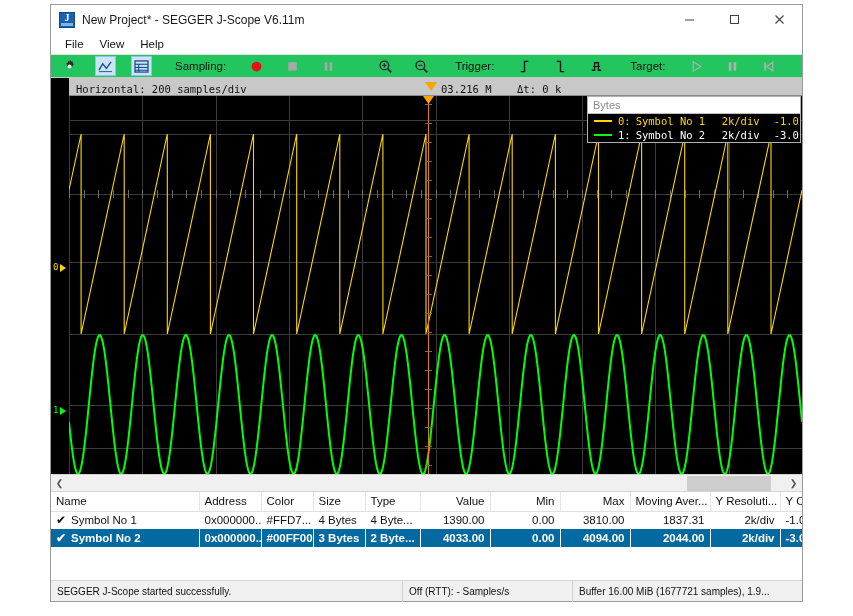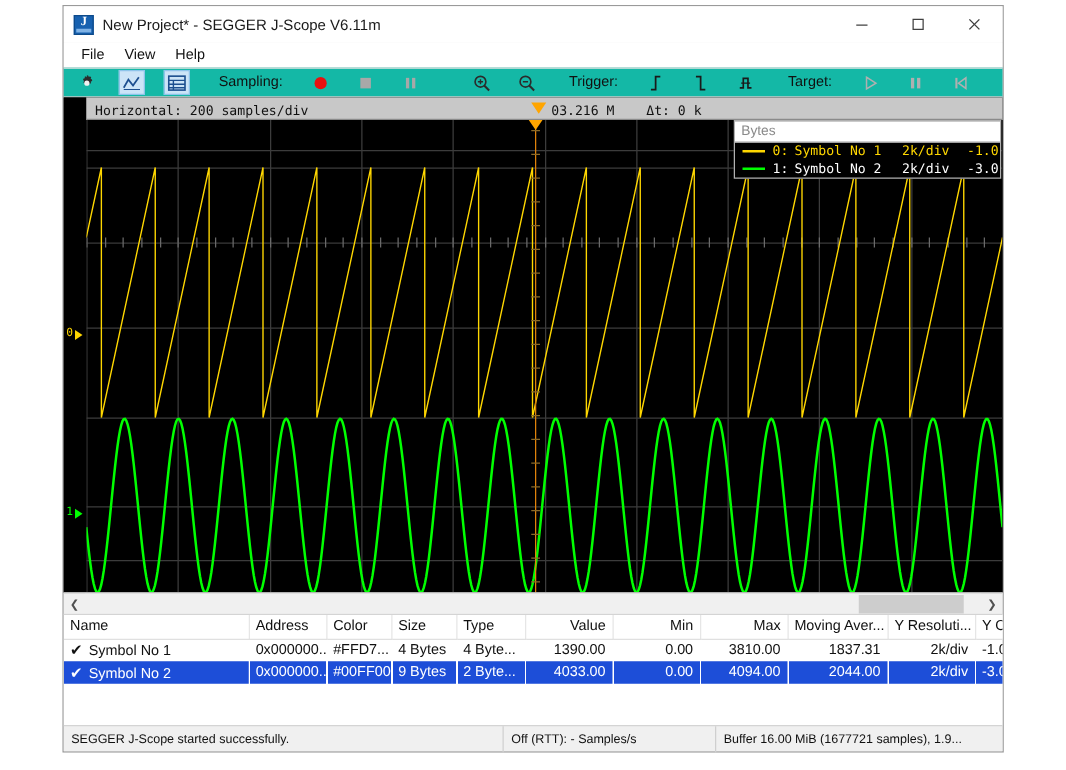--- a/index.html
+++ b/index.html
@@ -85,21 +85,21 @@
   .menu-item {
     font-size: 11.5px;
     color: #111111;
     padding: 2px 8px;
     white-space: nowrap;
   }
 
   
   #toolbar {
     height: 24px;
-    background: #14b8a6;
+    background: #22c55e;
     border-top: 1px solid #e2e2e2;
     border-bottom: 1px solid #c8c8c8;
     display: flex;
     align-items: center;
     padding-left: 8px;
     flex: 0 0 auto;
     gap: 15px;
   }
   .tb-btn {
     width: 21px; height: 20px;
@@ -293,23 +293,24 @@
   }
   #symbol-table th.num, #symbol-table td.num { text-align: right; }
   #symbol-table td {
     height: 18px;
     padding: 0 5px;
     white-space: nowrap;
     overflow: hidden;
     border-right: 1px solid transparent;
   }
   tr.row-selected td {
-    background: #1d4ed8;
+    background: #0369a1;
     color: #ffffff;
     border-right: 1px solid #2f93e0;
+    font-weight: bold;
   }
   td.name-cell { padding-left: 4px; }
   .check {
     display: inline-block;
     width: 13px;
     color: #111111;
     font-size: 12px;
     margin-right: 2px;
   }
   tr.row-selected .check { color: #ffffff; }
@@ -666,21 +667,21 @@
           <td class="num">1837.31</td>
           <td class="num">2k/div</td>
           <td>-1.0</td>
         </tr>
         <tr class="row-selected">
           <td class="name-cell">
             <span class="check">✔</span><span>Symbol No 2</span>
           </td>
           <td>0x000000...</td>
           <td>#00FF00</td>
-          <td>9 Bytes</td>
+          <td>3 Bytes</td>
           <td>2 Byte...</td>
           <td class="num">4033.00</td>
           <td class="num">0.00</td>
           <td class="num">4094.00</td>
           <td class="num">2044.00</td>
           <td class="num">2k/div</td>
           <td>-3.0</td>
         </tr>
       </tbody>
     </table>

